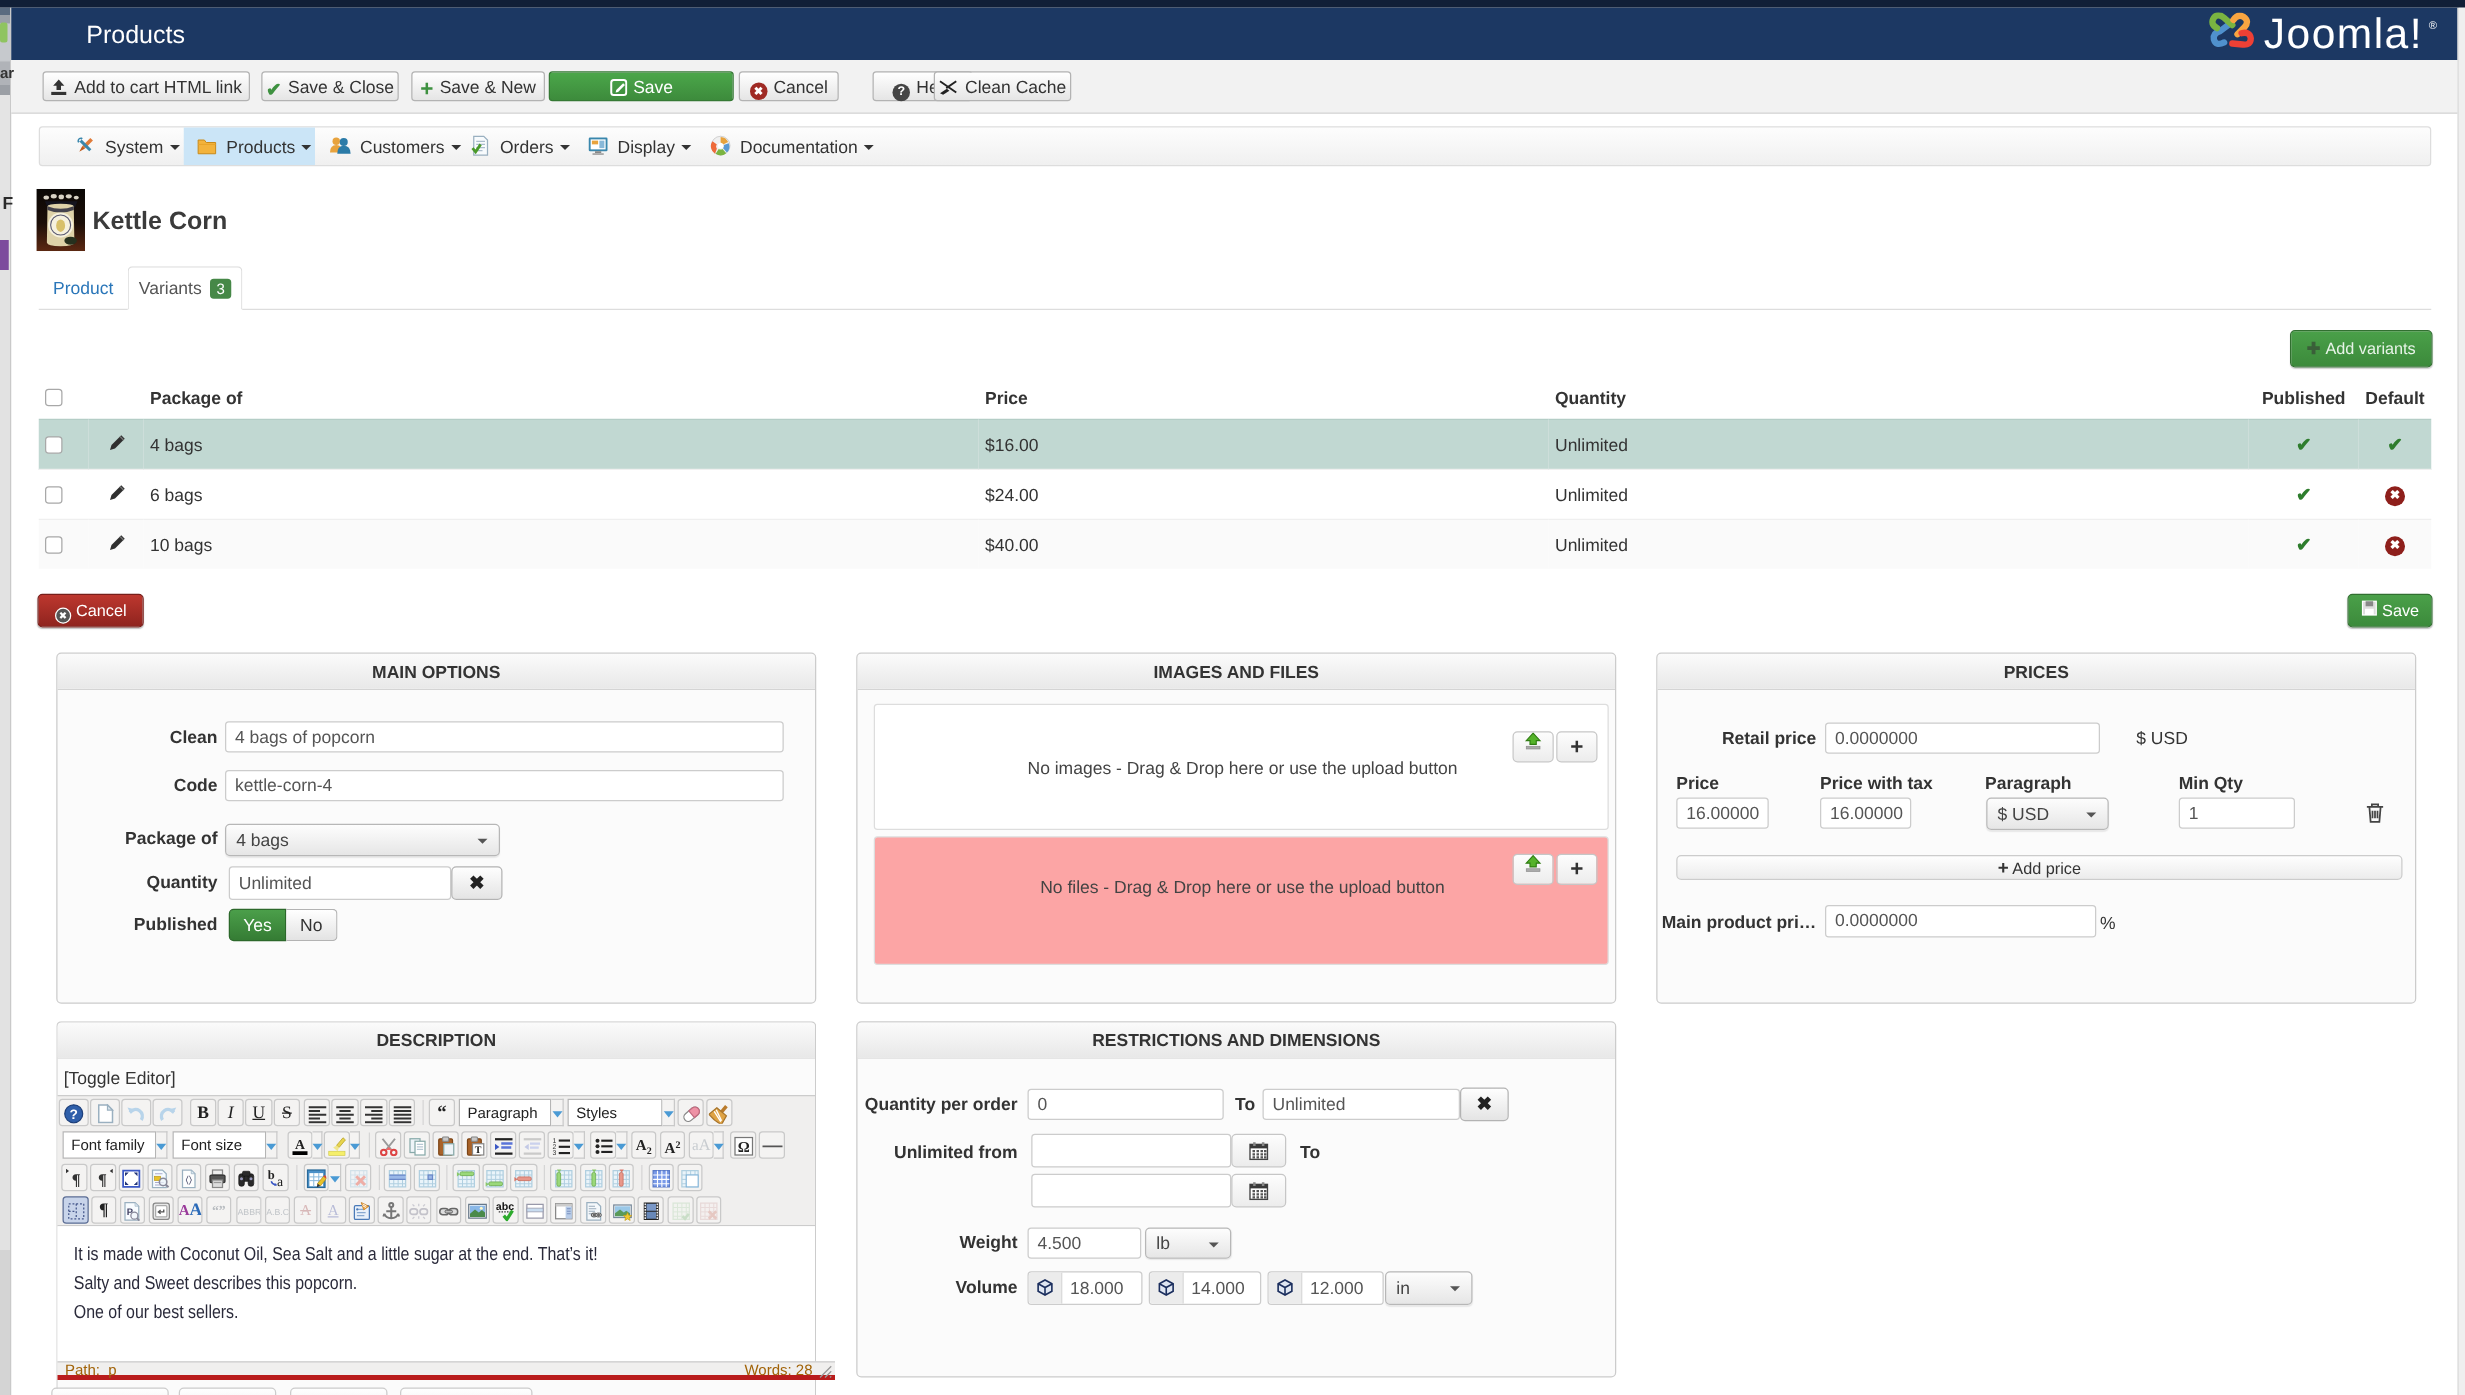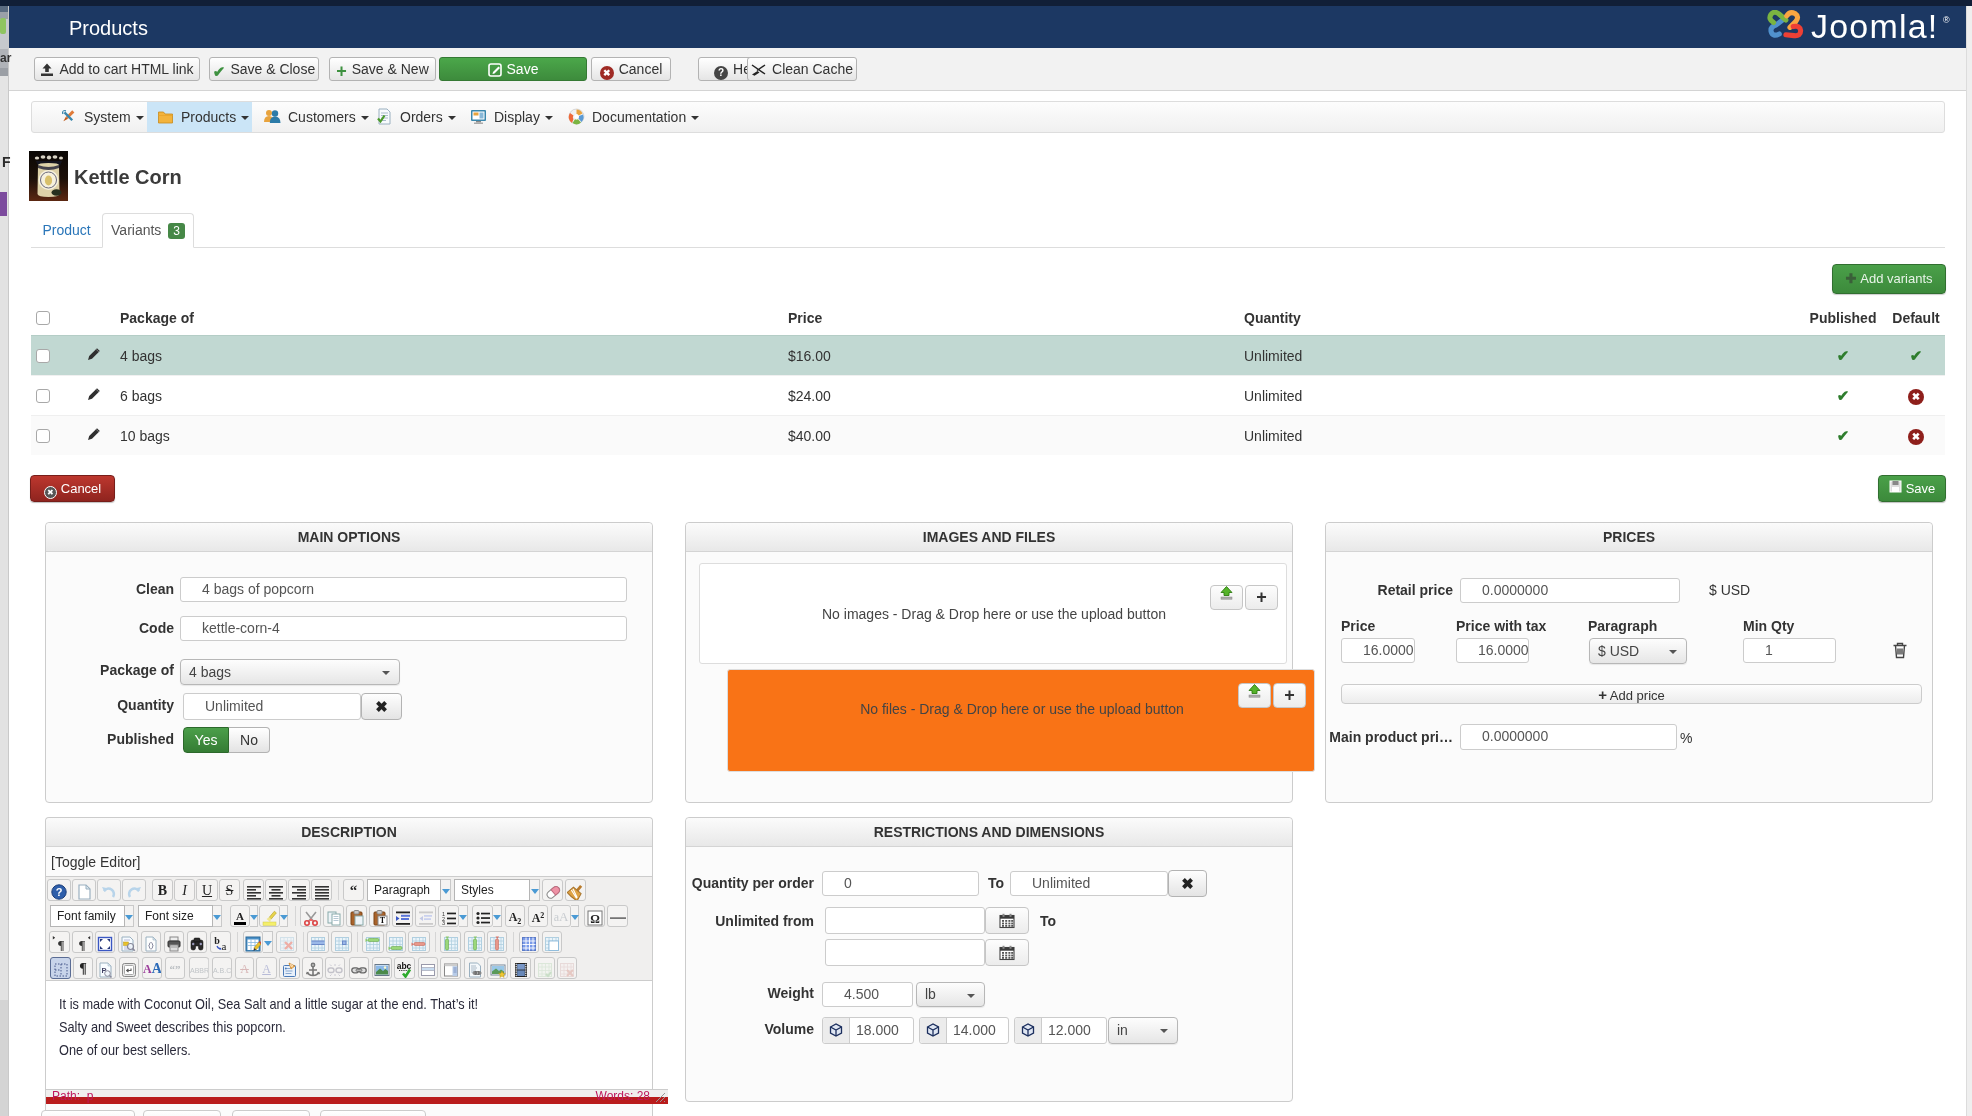--- a/index.html
+++ b/index.html
@@ -40,42 +40,42 @@
 #cancelbtn { position:absolute; left:21px; top:469px; width:85px; height:27px; background:linear-gradient(#bd372e,#8f241f); border:1px solid #771e1a; border-radius:4px; color:#fff; font-size:13px; line-height:25px; text-align:center; box-shadow:0 1px 1px rgba(0,0,0,.25); }
 #savebtn2 { position:absolute; left:1869px; top:469px; width:68px; height:27px; background:linear-gradient(#4aa049,#3c8a3b); border:1px solid #316f30; border-radius:4px; color:#fff; font-size:13px; line-height:25px; text-align:center; box-shadow:0 1px 1px rgba(0,0,0,.25); }
 .panel { position:absolute; background:#fbfbfb; border:1px solid #ccc; border-radius:4px; }
 .panel .phead { height:29px; background:linear-gradient(#fbfbfb,#e8e8e8); border-bottom:1px solid #d4d4d4; border-radius:4px 4px 0 0; text-align:center; font-weight:700; font-size:14px; color:#333; line-height:28px; }
 #p-main { left:36px; top:516px; width:608px; height:281px; }
 #p-img  { left:676px; top:516px; width:608px; height:281px; }
 #p-price{ left:1316px; top:516px; width:608px; height:281px; }
 #p-desc { left:36px; top:811px; width:608px; height:305px; border-bottom:none; border-radius:4px 4px 0 0; }
 #p-rest { left:676px; top:811px; width:608px; height:285px; }
 .flabel { position:absolute; font-weight:700; font-size:14px; color:#333; text-align:right; }
-.inp { position:absolute; border:1px solid #ccc; border-radius:3px; background:#fff; color:#555; font-size:14px; padding:0 21px; line-height:23px; white-space:nowrap; overflow:hidden; }
+.inp { position:absolute; border:1px solid #ccc; border-radius:3px; background:#fff; color:#555; font-size:14px; padding:0 7px; line-height:23px; white-space:nowrap; overflow:hidden; }
 .sel2 { position:absolute; border:1px solid #b7b7b7; border-radius:4px; background:linear-gradient(#fdfdfd,#e6e6e6); color:#444; font-size:14px; line-height:24px; padding:0 8px; box-shadow:0 1px 1px rgba(0,0,0,.08); }
 .sel2 .sc { position:absolute; right:9px; top:11px; width:0; height:0; border-left:4px solid transparent; border-right:4px solid transparent; border-top:4px solid #555; }
 .xbtn { position:absolute; border:1px solid #b3b3b3; border-radius:4px; background:linear-gradient(#fefefe,#e4e4e4); text-align:center; font-weight:700; color:#222; font-size:15px; }
 .miniup { position:absolute; width:33px; height:25px; border:1px solid #c6c6c6; border-radius:4px; background:linear-gradient(#fdfdfd,#ececec); text-align:center; }
 .tgl-yes { position:absolute; width:46px; height:26px; background:linear-gradient(#4b9f4a,#357c34); border:1px solid #2c682b; border-radius:4px 0 0 4px; color:#fff; text-align:center; line-height:25px; font-size:14px; }
 .tgl-no { position:absolute; width:41px; height:26px; background:linear-gradient(#ffffff,#e3e3e3); border:1px solid #b3b3b3; border-left:none; border-radius:0 4px 4px 0; color:#333; text-align:center; line-height:25px; font-size:14px; }
 
 #mce { position:absolute; left:0; top:58px; width:606px; height:246px; }
 #mcetb { position:absolute; left:0; top:0; width:606px; height:105px; background:#f0efee; border-top:1px solid #ccc; border-bottom:1px solid #ccc; }
 .mb { position:absolute; height:22px; border:1px solid #c9c9c9; border-radius:3px; background:#f4f3f2; text-align:center; line-height:20px; overflow:hidden; }
 .mb svg { vertical-align:middle; margin-top:2px; }
 .mb.pressed { background:#c8d4ea; border-color:#5a6c94; }
 .ms { position:absolute; height:22px; border:1px solid #b5b5b5; background:#fff; font-size:12px; color:#222; line-height:20px; padding-left:6px; overflow:hidden; white-space:nowrap; }
 .mc { position:absolute; height:22px; border:1px solid #c9c9c9; border-left:none; background:#f4f3f2; }
 .mc span { position:absolute; left:50%; margin-left:-4px; top:9px; width:0; height:0; border-left:4px solid transparent; border-right:4px solid transparent; border-top:5px solid #4a9ad4; }
 .mdv { position:absolute; width:1px; height:20px; background:#d5d5d5; }
 #mcebody { position:absolute; left:0; top:105px; width:606px; height:108px; background:#fff; font-size:15px; color:#2a2a3a; }
 #mcebody p { height:17px; margin:6px 0 0 13px; line-height:17px; white-space:nowrap; }
 #mcebody p span { display:inline-block; transform:scaleX(0.85); transform-origin:0 50%; }
 #mcebody p:first-child { margin-top:14px; }
-#mcepath { position:absolute; left:0; top:213px; width:622px; height:15px; background:#f0efee; border-top:1px solid #ccc; border-bottom:7px solid #b91c1c; font-size:12px; color:#be185d; line-height:13px; }
+#mcepath { position:absolute; left:0; top:213px; width:622px; height:15px; background:#f0efee; border-top:1px solid #ccc; border-bottom:4px solid #b91c1c; font-size:12px; color:#a16207; line-height:13px; }
 </style>
 </head>
 <body>
 <div id="topstrip"></div>
 <div id="leftsliver">
   <div style="position:absolute;left:0;top:0;width:8px;height:6px;background:#5a6b80;"></div>
   <div style="position:absolute;left:0;top:6px;width:8px;height:7px;background:#9aa0a8;"></div>
   <div style="position:absolute;left:0;top:13px;width:8px;height:30px;background:#c6c9cd;"></div>
   <div style="position:absolute;left:0;top:12px;width:6px;height:16px;background:#8fc460;border-radius:2px;"></div>
   <div style="position:absolute;left:0;top:43px;width:8px;height:19px;background:#b0b3b8;color:#333;font-size:12px;font-weight:700;line-height:18px;">ar</div>
@@ -269,21 +269,21 @@
   <div class="panel" id="p-img">
     <div class="phead">IMAGES AND FILES</div>
     <div style="position:absolute;left:13px;top:40px;width:588px;height:101px;background:#fff;border:1px solid #ddd;border-radius:3px;">
       <div style="position:absolute;left:0;top:42px;width:588px;text-align:center;font-size:14px;color:#444;">No images - Drag &amp; Drop here or use the upload button</div>
       <div class="miniup" style="left:510px;top:21px;"><svg width="15" height="14" viewBox="0 0 15 14">
             <path d="M7.5 0.5 L13 6.5 H10 V9.5 H5 V6.5 H2 Z" fill="#55b32a" stroke="#2f7d12" stroke-width="0.9"></path>
             <rect x="2" y="11" width="11" height="2.2" fill="#aaa" stroke="#888" stroke-width="0.5"></rect>
           </svg></div>
       <div class="miniup" style="left:545px;top:21px;"><span style="font-size:18px;font-weight:700;color:#333;line-height:22px;">+</span></div>
     </div>
-    <div style="position:absolute;left:13px;top:146px;width:588px;height:103px;background:#f97316;border:1px solid #ddd;border-radius:3px;margin-left:28px;">
+    <div style="position:absolute;left:13px;top:146px;width:588px;height:103px;background:#fca5a5;border:1px solid #ddd;border-radius:3px;">
       <div style="position:absolute;left:0;top:31px;width:588px;text-align:center;font-size:14px;color:#444;">No files - Drag &amp; Drop here or use the upload button</div>
       <div class="miniup" style="left:510px;top:13px;"><svg width="15" height="14" viewBox="0 0 15 14">
             <path d="M7.5 0.5 L13 6.5 H10 V9.5 H5 V6.5 H2 Z" fill="#55b32a" stroke="#2f7d12" stroke-width="0.9"></path>
             <rect x="2" y="11" width="11" height="2.2" fill="#aaa" stroke="#888" stroke-width="0.5"></rect>
           </svg></div>
       <div class="miniup" style="left:545px;top:13px;"><span style="font-size:18px;font-weight:700;color:#333;line-height:22px;">+</span></div>
     </div>
   </div>
 
   <div class="panel" id="p-price">

